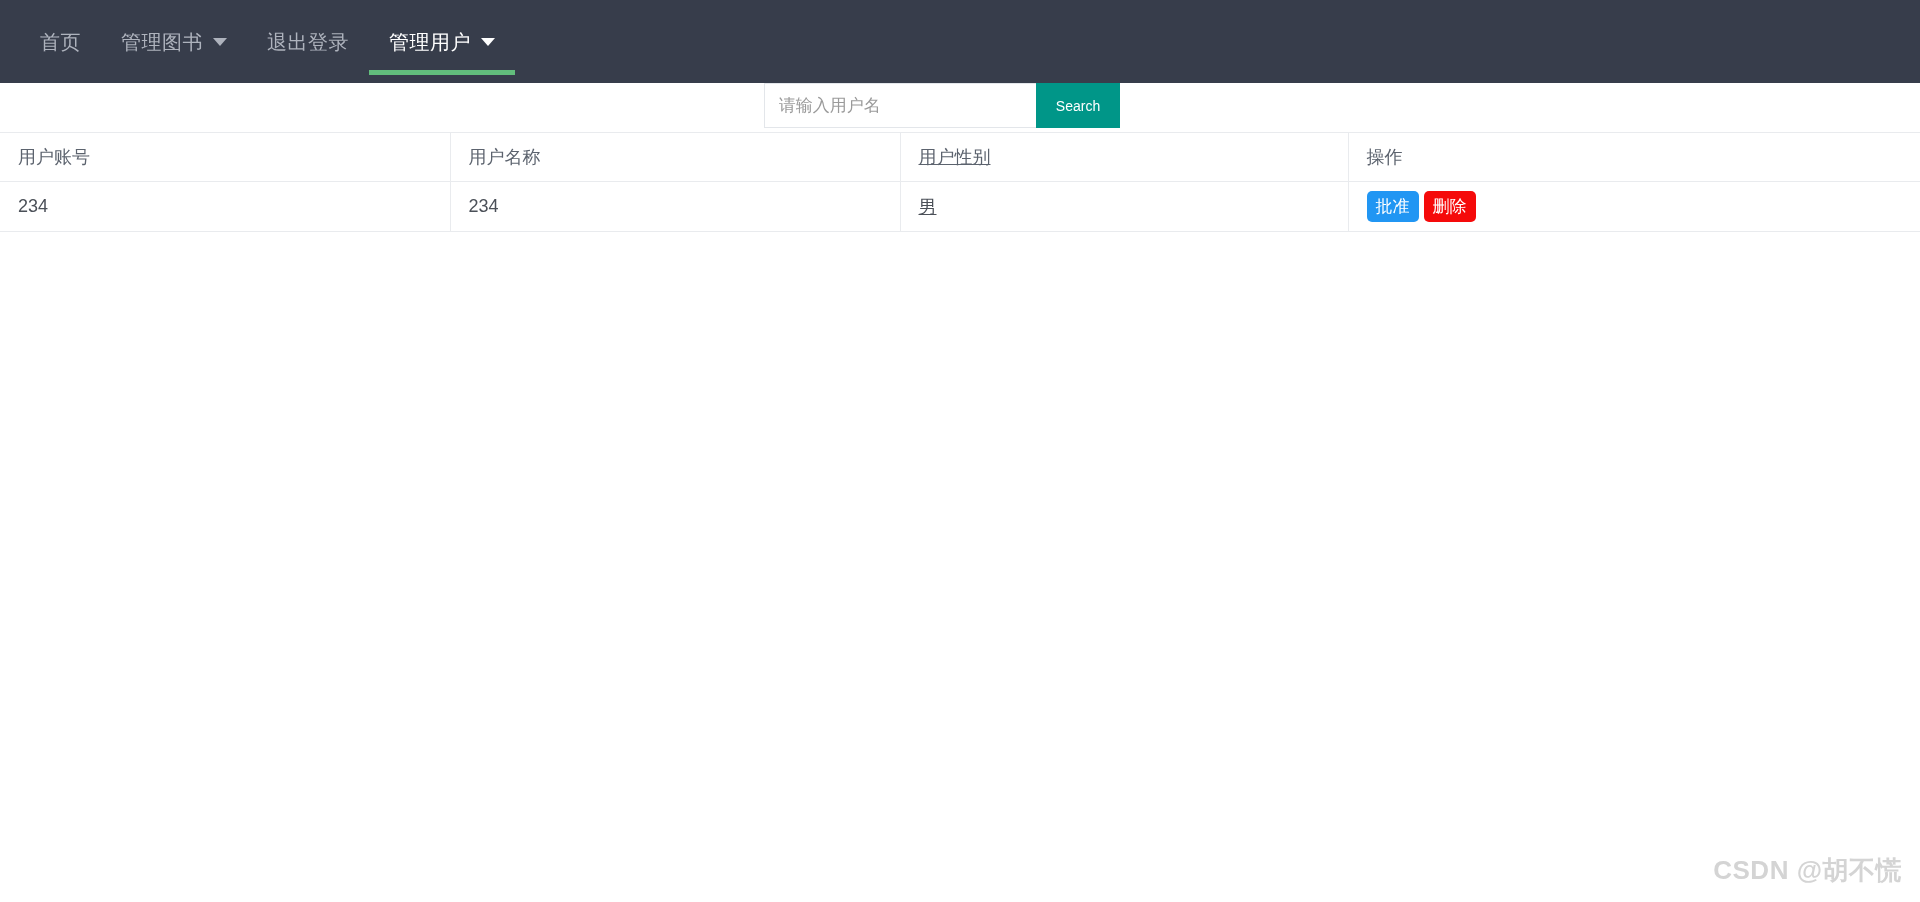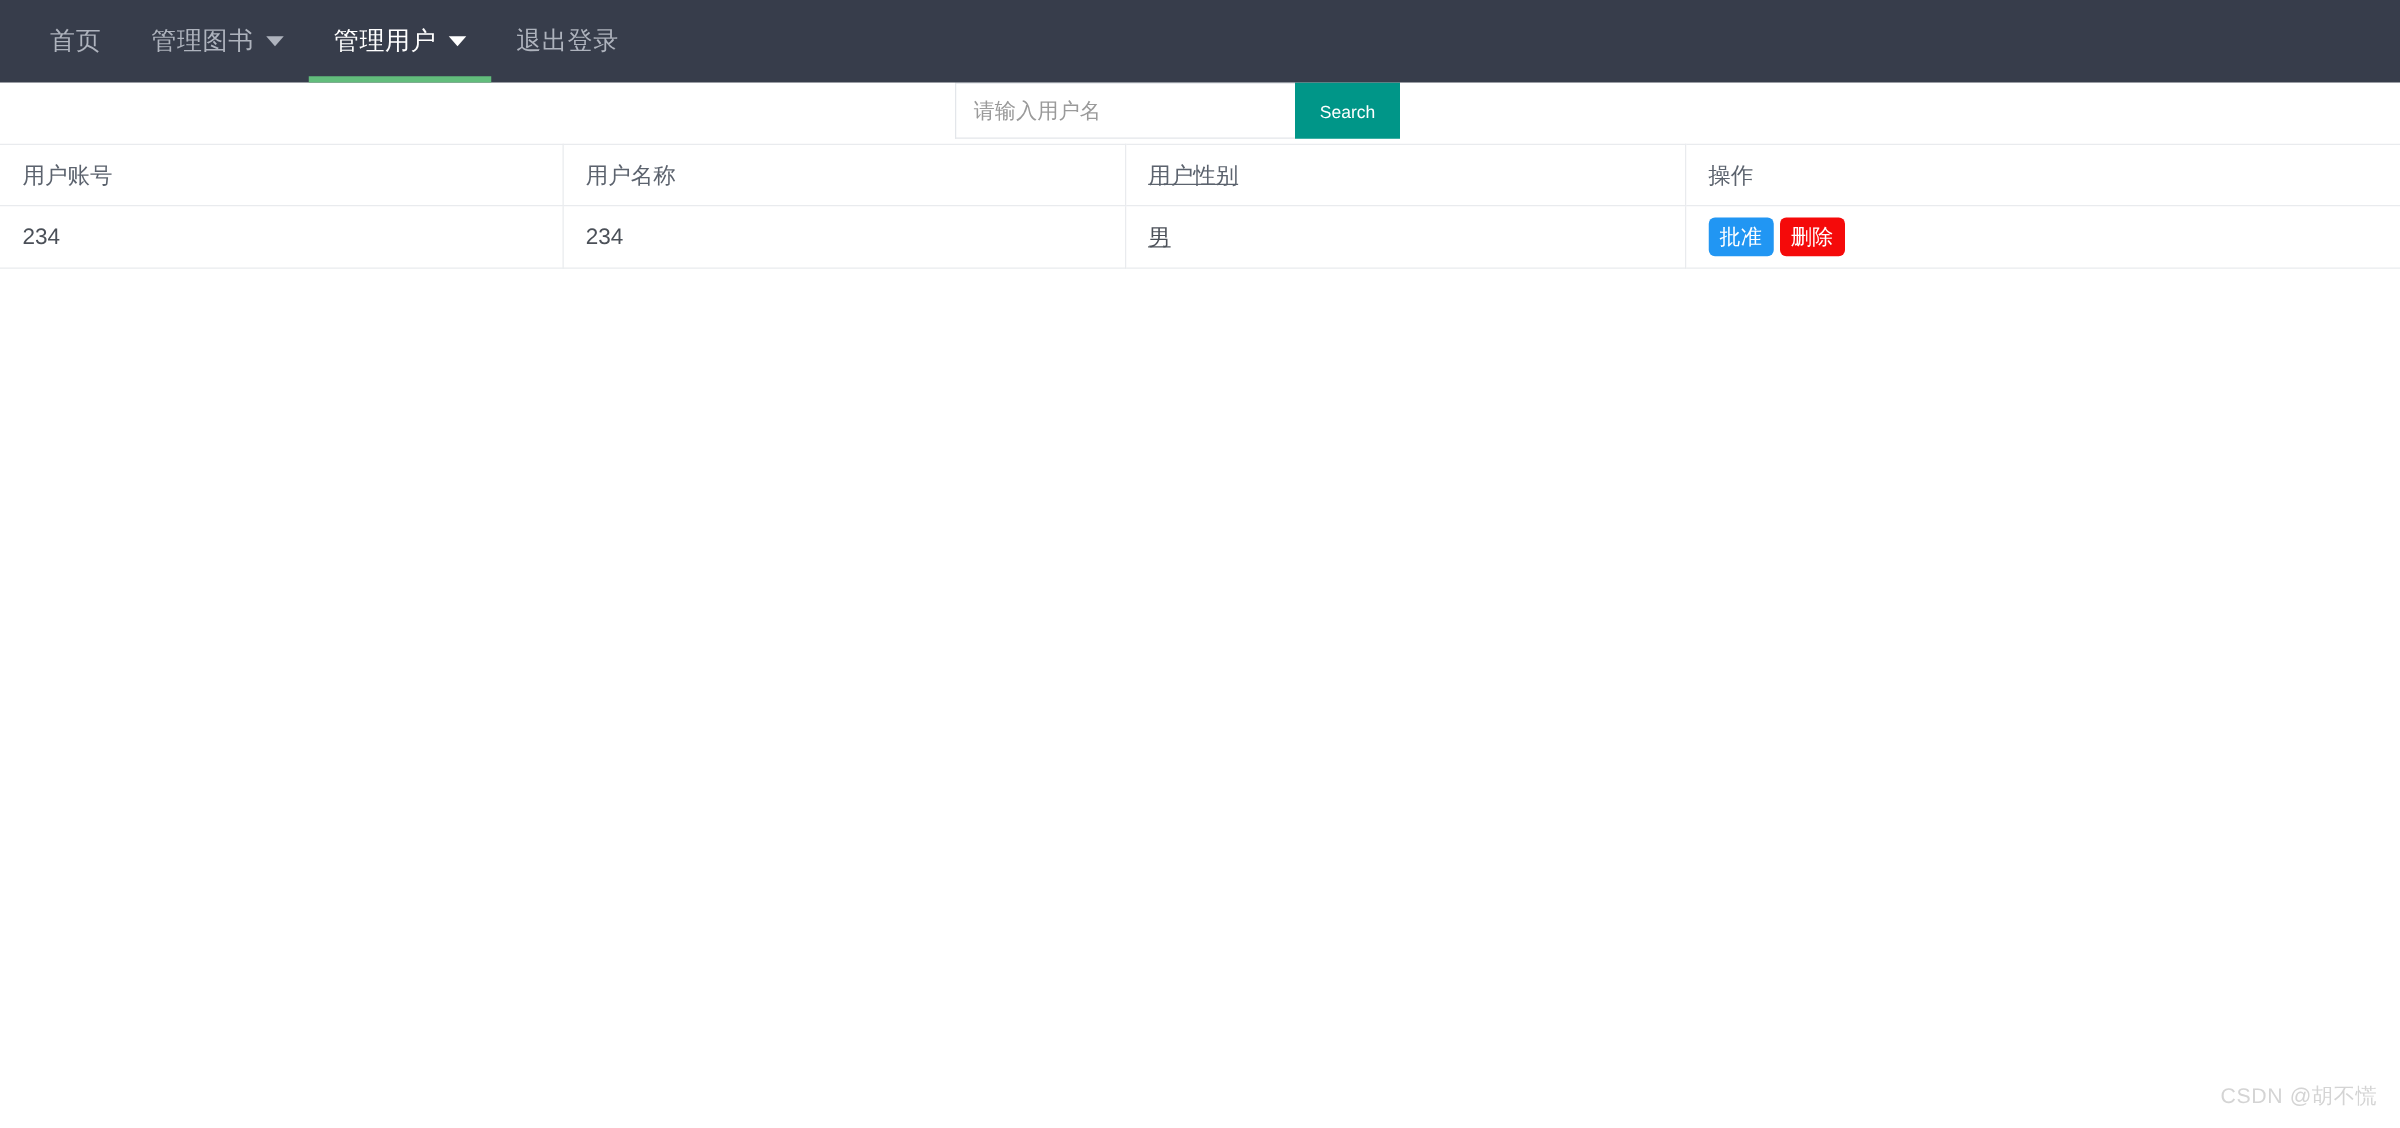--- a/index.html
+++ b/index.html
@@ -11,23 +11,24 @@
     width: 1920px;
     height: 902px;
     background: #ffffff;
     font-family: "Liberation Sans", "DejaVu Sans", sans-serif;
     overflow: hidden;
     position: relative;
   }
 
   
   .navbar {
-    height: 66px;
+    height: 83px;
     background: #373d4b;
     display: flex;
+    align-items: center;
     padding-left: 20px;
     box-sizing: border-box;
     position: relative;
   }
   .nav-item {
     position: relative;
     height: 66px;
     display: flex;
     align-items: center;
     padding: 0 20px;
@@ -170,47 +171,48 @@
     background: #f50a0a;
     text-align: center;
   }
 
   
   .watermark {
     position: absolute;
     right: 18px;
     bottom: 14px;
     color: #d4d4d4;
-    font-size: 17px;
+    font-size: 26px;
     letter-spacing: 0.5px;
     user-select: none;
     white-space: nowrap;
+    font-weight: bold;
   }
 </style>
 </head>
 <body>
 
 <div class="navbar">
 
   <div class="nav-item">
     <span class="nav-label">首页</span>
   </div>
 
   <div class="nav-item">
     <span class="nav-label">管理图书</span>
     <span class="caret"></span>
   </div>
 
+  <div class="nav-item">
+    <span class="nav-label">退出登录</span>
+  </div>
+
   <div class="nav-item active">
     <span class="nav-label">管理用户</span>
     <span class="caret"></span>
-  </div>
-
-  <div class="nav-item">
-    <span class="nav-label">退出登录</span>
   </div>
 
 </div>
 
 <div class="search-row">
   <div class="search-group">
     <input class="search-input" type="text" placeholder="请输入用户名" style="">
     <button class="search-button">Search</button>
   </div>
 </div>

